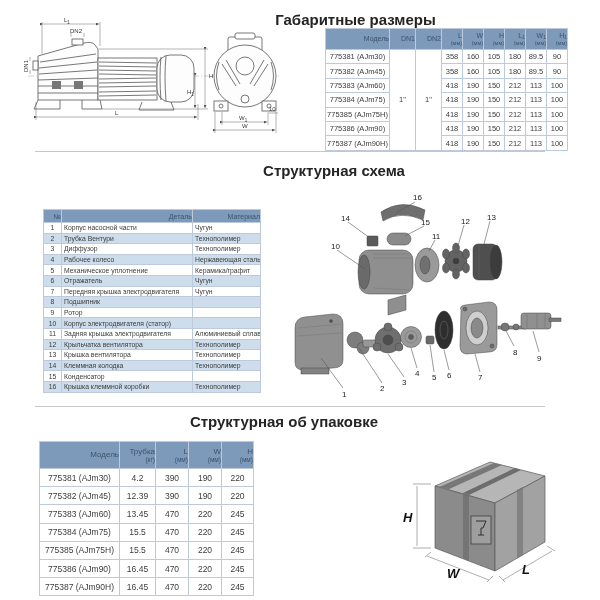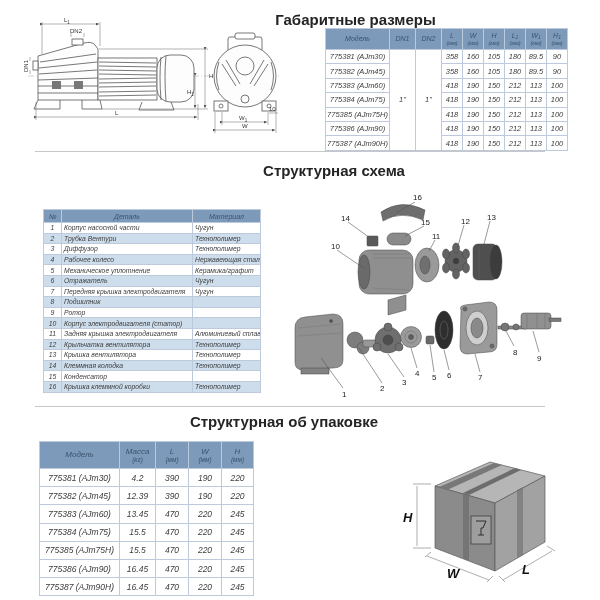--- a/index.html
+++ b/index.html
@@ -2,24 +2,24 @@
 <html><head>
 <meta charset="utf-8">
 <style>
   html,body{margin:0;padding:0;background:#fff;}
   .page{position:relative;width:600px;height:600px;background:#fff;overflow:hidden;
         font-family:"Liberation Sans","DejaVu Sans",sans-serif;color:#3c3c3c;}
   .abs{position:absolute;}
   .sec-title{font-size:15px;font-weight:bold;color:#242424;text-align:center;}
   .divider{height:1px;background:#c7c7c7;}
 
-  table.tbl{border-collapse:collapse;table-layout:fixed;font-style:italic;}
+  table.tbl{border-collapse:collapse;table-layout:fixed;}
   .tbl th,.tbl td{border:1px solid #bccadb;padding:0;text-align:center;vertical-align:middle;
                   overflow:hidden;white-space:nowrap;}
-  .tbl th{background:#7d9aba;color:#3b536e;font-weight:normal;}
+  .tbl th{background:#7d9aba;color:#3b536e;font-weight:normal;text-align:right;}
   .hu{display:block;font-size:5.5px;line-height:1.1;}
   .hs{font-size:5px;position:relative;top:1px;}
 
   .t-dims{width:242px;font-size:7.5px;}
   .t-dims th{height:20px;font-size:7px;line-height:1.2;}
   .t-dims td{height:13.4px;}
   .t-dims td.dn-cell{font-size:7.5px;}
 
   .t-parts{width:217px;font-size:6.8px;}
   .t-parts th{height:12px;font-size:7px;}
@@ -483,21 +483,21 @@
     <colgroup>
         <col style="width:80px">
         <col style="width:36px">
         <col style="width:33px">
         <col style="width:33px">
         <col style="width:32px">
       </colgroup>
     <thead>
       <tr>
         <th><span>Модель</span></th>
-        <th><span>Масса</span><span class="hu">(кг)</span></th>
+        <th><span>Трубка</span><span class="hu">(кг)</span></th>
         <th><span>L</span><span class="hu">(мм)</span></th>
         <th><span>W</span><span class="hu">(мм)</span></th>
         <th><span>H</span><span class="hu">(мм)</span></th>
       </tr>
     </thead>
     <tbody>
         <tr>
           <td>775381 (AJm30)</td>
           <td>4.2</td>
           <td>390</td>

